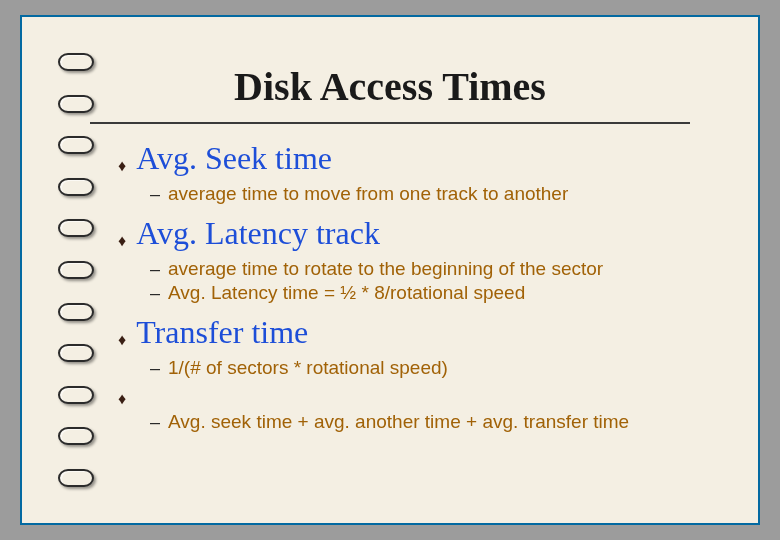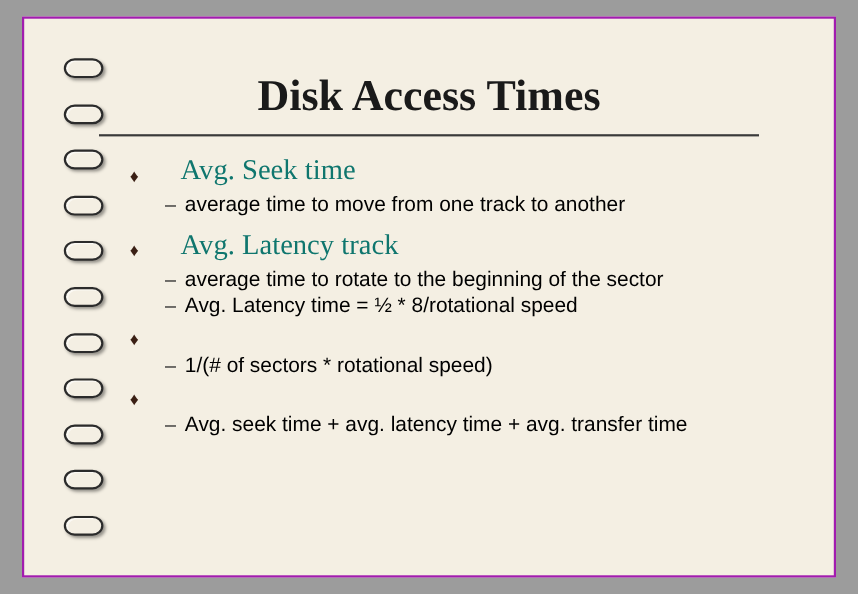--- a/index.html
+++ b/index.html
@@ -8,21 +8,21 @@
     background: #9c9c9c;
     display: flex;
     align-items: center;
     justify-content: center;
     font-family: Georgia, 'Times New Roman', serif;
   }
   .slide {
     width: 740px;
     height: 510px;
     background: #f4efe3;
-    border: 2px solid #a21caf;
+    border: 2px solid #0369a1;
     position: relative;
     padding: 28px 48px 28px 48px;
   }
   .title {
     font-size: 40px;
     font-weight: bold;
     color: #1a1a1a;
     text-align: center;
     margin-top: 18px;
     margin-bottom: 12px;
@@ -46,43 +46,42 @@
     margin-bottom: 6px;
   }
   .diamond {
     color: #3a1f14;
     font-size: 16px;
     line-height: 1;
     position: relative;
     top: 2px;
   }
   .top-text {
-    font-size: 26px;
-    color: #0f766e;
+    font-size: 32px;
+    color: #1d4ed8;
     font-family: 'Times New Roman', Georgia, serif;
-    margin-left: 28px;
   }
   .sub-list {
     padding-left: 32px;
     margin-bottom: 10px;
   }
   .sub-line {
     display: flex;
     align-items: baseline;
     gap: 8px;
     margin-bottom: 2px;
   }
   .dash {
     color: #2a2a2a;
     font-size: 18px;
     font-family: Arial, sans-serif;
   }
   .sub-text {
     font-size: 19px;
-    color: #000000;
+    color: #a16207;
     font-family: Arial, Helvetica, sans-serif;
   }
   .deco-col {
     position: absolute;
     left: 36px;
     top: 36px;
     bottom: 36px;
     width: 40px;
     display: flex;
     flex-direction: column;
@@ -147,35 +146,36 @@
         <div class="sub-line">
           <span class="dash">–</span>
           <span class="sub-text">Avg. Latency time = ½ * 8/rotational speed</span>
         </div>
       </div>
     </div>
 
     <div class="top-item">
       <div class="top-line">
         <span class="diamond">♦</span>
+        <span class="top-text">Transfer time</span>
       </div>
       <div class="sub-list">
         <div class="sub-line">
           <span class="dash">–</span>
           <span class="sub-text">1/(# of sectors * rotational speed)</span>
         </div>
       </div>
     </div>
 
     <div class="top-item">
       <div class="top-line">
         <span class="diamond">♦</span>
       </div>
       <div class="sub-list">
         <div class="sub-line">
           <span class="dash">–</span>
-          <span class="sub-text">Avg. seek time + avg. latency time + avg. transfer time</span>
+          <span class="sub-text">Avg. seek time + avg. another time + avg. transfer time</span>
         </div>
       </div>
     </div>
 
   </div>
 </div>
 
 </body></html>

